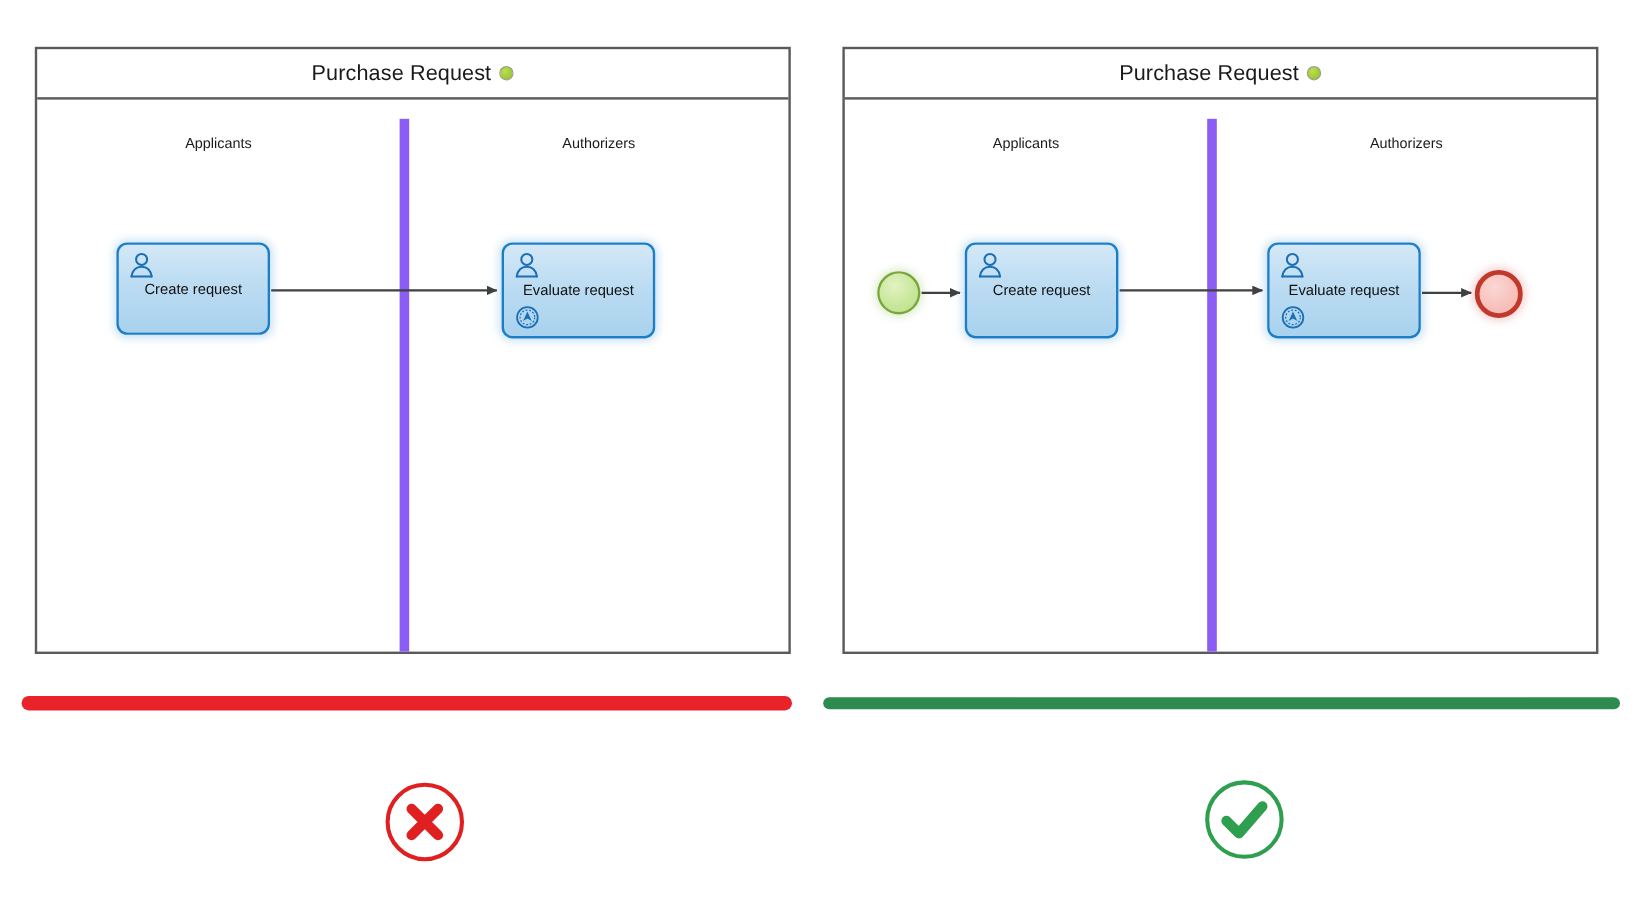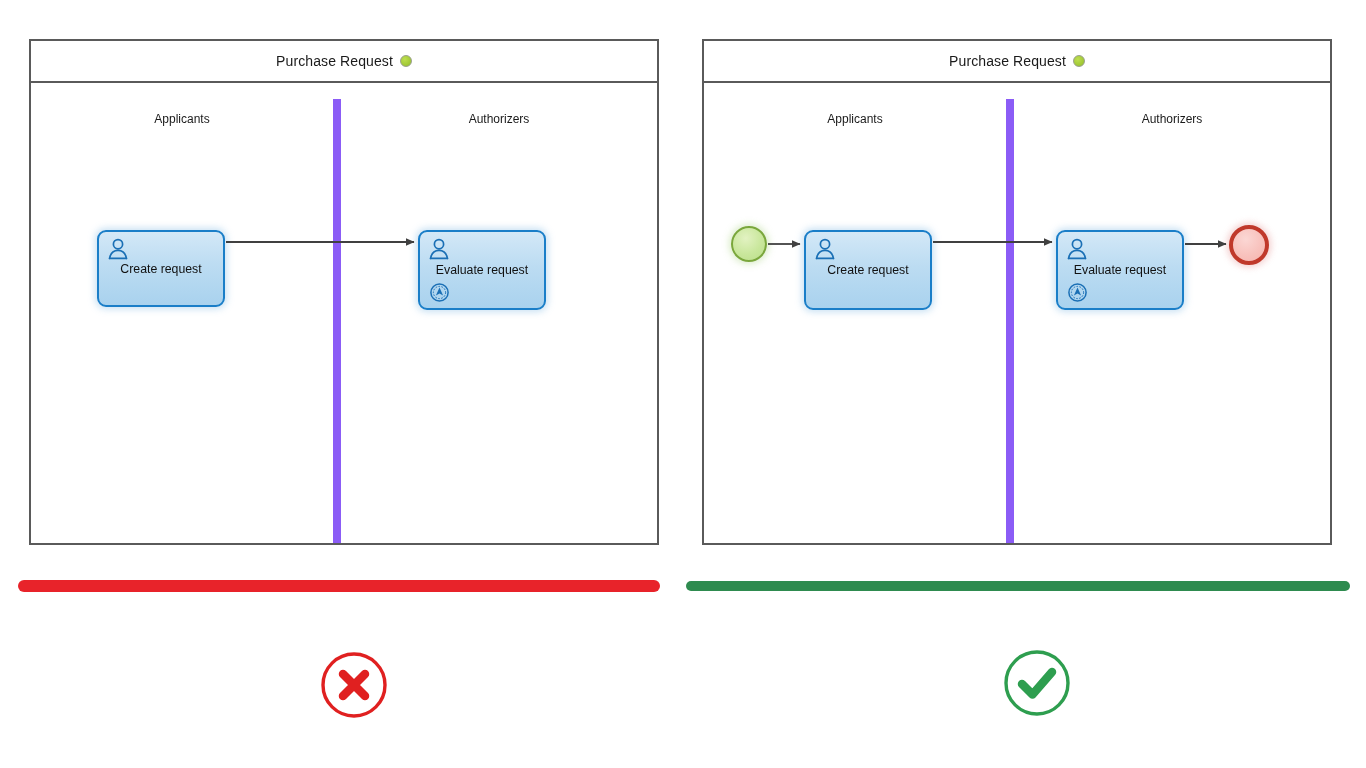--- a/index.html
+++ b/index.html
@@ -33,21 +33,21 @@
     right: 0;
     height: 42px;
     border-bottom: 2px solid #5a5a5a;
     box-sizing: border-box;
     display: flex;
     align-items: center;
     justify-content: center;
     gap: 7px;
   }
   .pool-title {
-    font-size: 14px;
+    font-size: 18px;
     color: #1a1a1a;
     letter-spacing: .1px;
   }
   .pool-dot {
     width: 12px;
     height: 12px;
     border-radius: 50%;
     background: radial-gradient(circle at 38% 33%, #bede4f 0%, #a5cc39 55%, #94bb2c 100%);
     border: 1px solid #9aa08c;
     box-sizing: border-box;
@@ -81,21 +81,20 @@
   }
 
   
   .task {
     position: absolute;
     box-sizing: border-box;
     border: 2px solid #1a7ec8;
     border-radius: 9px;
     background: linear-gradient(to bottom, #d3e8f7 0%, #bcdcf2 45%, #a9d2ee 100%);
     box-shadow: 0 0 7px 2px rgba(120,180,225,0.40);
-    margin-top: 28px;
   }
   .task-label {
     position: absolute;
     left: 0;
     right: 0;
     top: 50%;
     transform: translateY(-50%);
     text-align: center;
     font-size: 12.3px;
     color: #111111;

